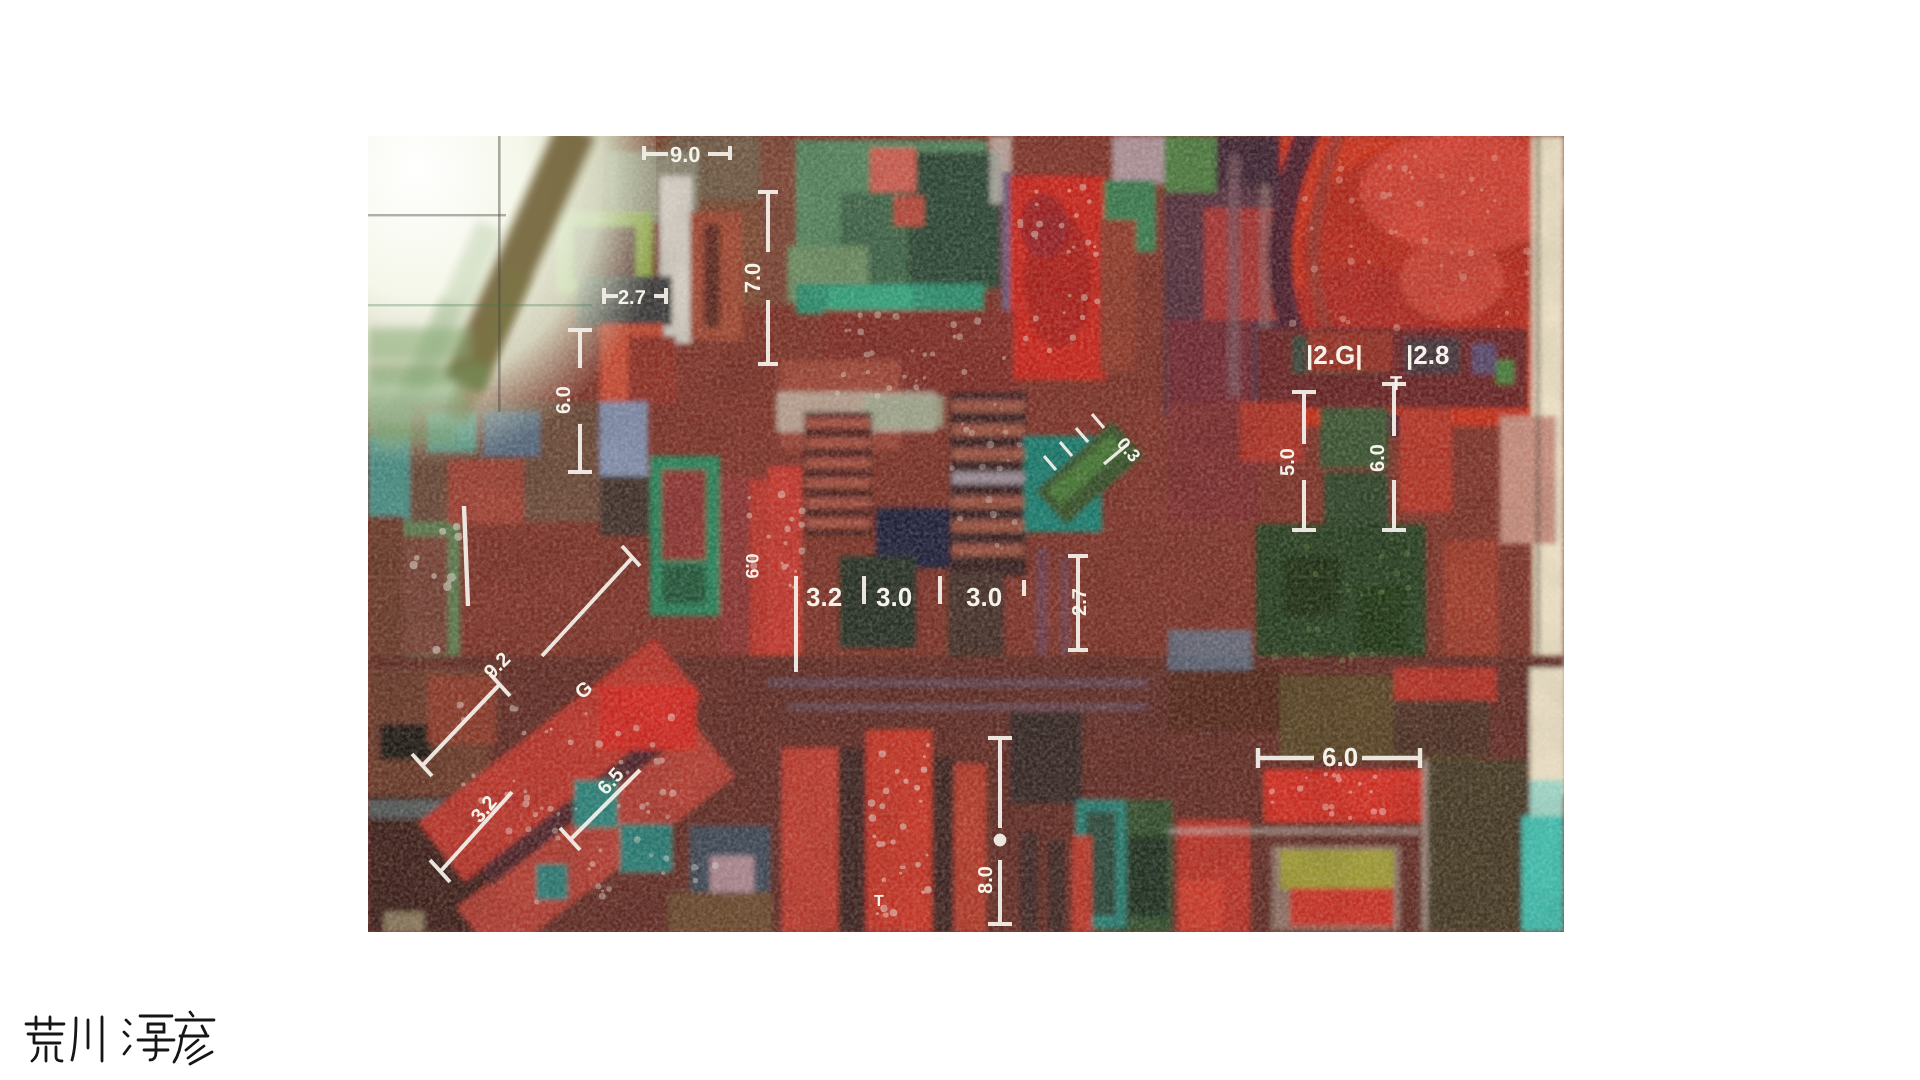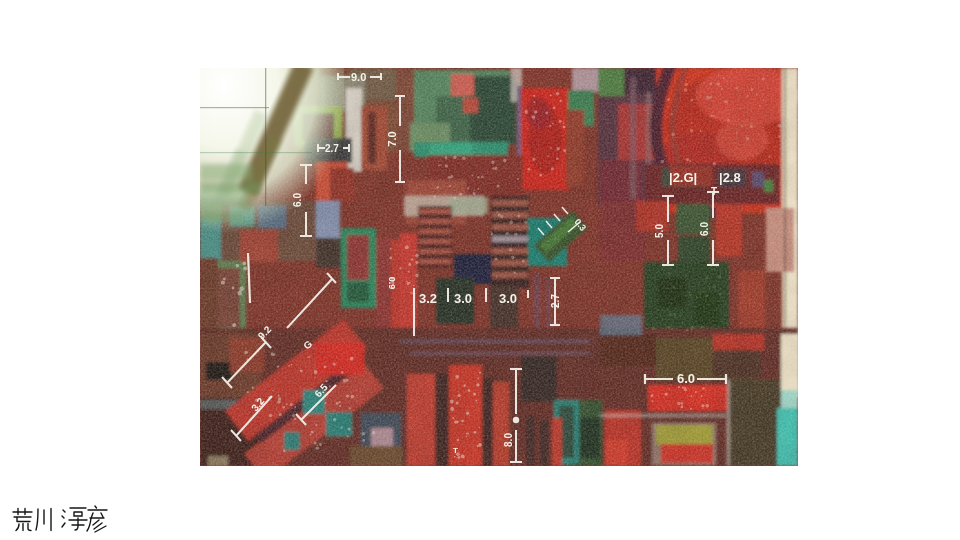--- a/index.html
+++ b/index.html
@@ -1,17 +1,17 @@
 <!DOCTYPE html>
 <html><head>
 <meta charset="utf-8">
 <style>
 html,body{margin:0;padding:0;background:#ffffff;width:960px;height:540px;overflow:hidden;}
 body{font-family:"Liberation Sans",sans-serif;position:relative;}
-#paint{position:absolute;left:200px;top:68px;width:480px;height:398px;}
+#paint{position:absolute;left:184px;top:68px;width:480px;height:398px;}
 #sig{position:absolute;left:10px;top:501px;width:110px;height:32px;}
 </style>
 </head>
 <body>
 <div id="paint">
 <svg width="598" height="398" viewBox="0 0 598 398">
 <defs>
 <radialGradient id="tlw" cx="0.2" cy="0.13" r="1.0">
  <stop offset="0%" stop-color="#ffffff"></stop>
  <stop offset="36%" stop-color="#f5f7ea"></stop>

